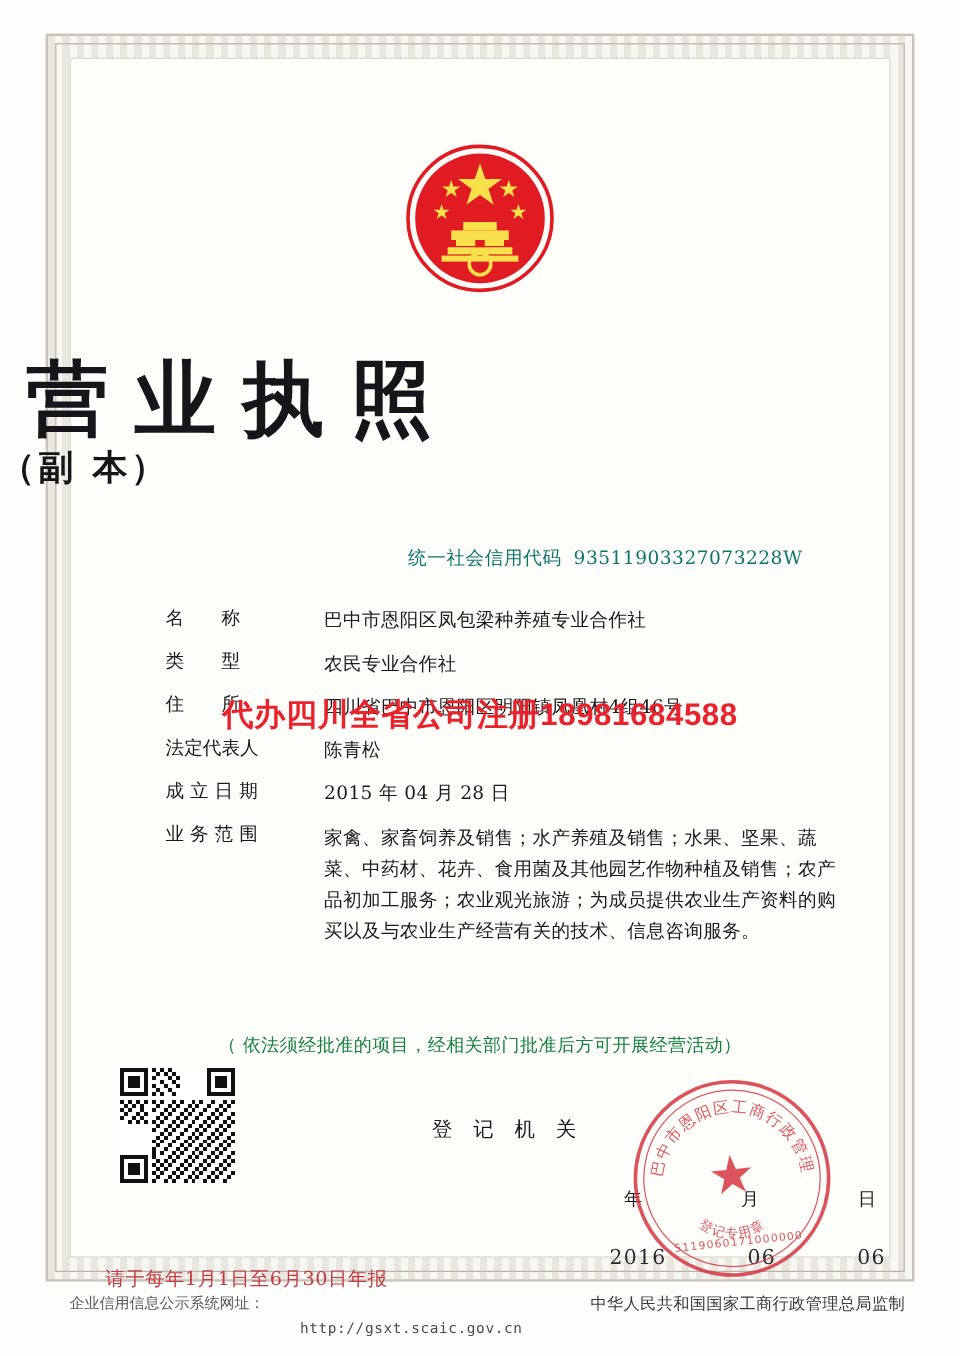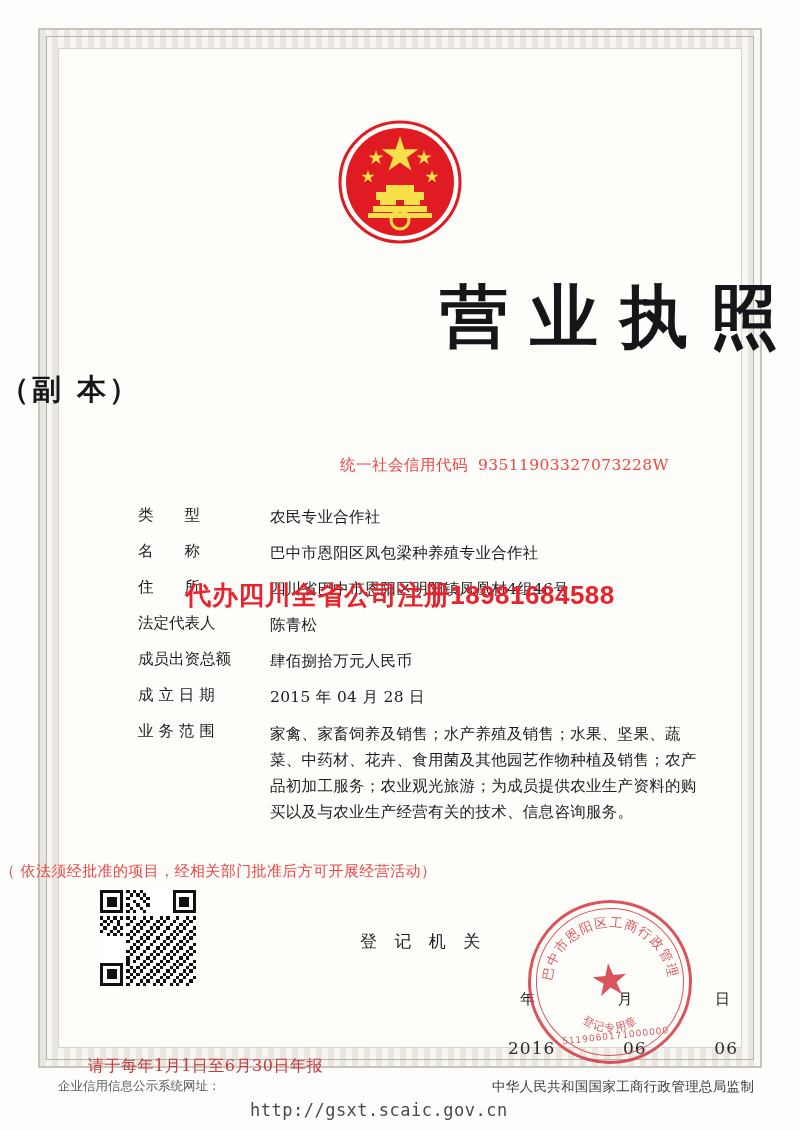--- a/index.html
+++ b/index.html
@@ -58,23 +58,23 @@
   .emblem {
     position: absolute;
     left: 330px; top: 108px;
     width: 140px; height: 140px;
   }
   .emblem svg { display: block; }
 
   
   .title {
     position: absolute;
-    left: 0; top: 272px;
+    left: 0; top: 288px;
     width: 800px;
-    text-align: right;
+    text-align: left;
     font-family: "DejaVu Serif", serif;
     font-size: 68px;
     font-weight: bold;
     letter-spacing: 22px;
     text-indent: 22px;
     color: #16161a;
   }
   .subtitle {
     position: absolute;
     left: 0; top: 370px;
@@ -87,21 +87,21 @@
     letter-spacing: 3px;
   }
 
   
   .credit-line {
     position: absolute;
     left: 340px; top: 455px;
     width: 400px;
     font-family: "DejaVu Serif", serif;
     font-size: 15.5px;
-    color: #ef4444;
+    color: #0f766e;
     letter-spacing: 0.5px;
     white-space: nowrap;
   }
   .credit-line .code {
     margin-left: 10px;
     letter-spacing: 0.4px;
   }
 
   
   .fields {
@@ -131,23 +131,24 @@
   }
   .row .value.wrap {
     line-height: 26px;
   }
 
   
   .note {
     position: absolute;
     left: 0; top: 862px;
     width: 800px;
+    text-align: center;
     font-family: "DejaVu Serif", serif;
     font-size: 15px;
-    color: #ef4444;
+    color: #15803d;
     letter-spacing: 0.4px;
   }
 
   
   .registry {
     position: absolute;
     left: 360px; top: 930px;
     font-family: "DejaVu Serif", serif;
     font-size: 17px;
     letter-spacing: 6px;
@@ -251,21 +252,21 @@
     position: absolute;
     left: 58px; top: 1078px;
     font-family: Liberation Sans, sans-serif;
     font-size: 12.5px;
     color: #5a5a5e;
   }
   .footer-url {
     position: absolute;
     left: 250px; top: 1100px;
     font-family: "DejaVu Sans Mono", monospace;
-    font-size: 17px;
+    font-size: 12px;
     color: #4a4a4e;
     letter-spacing: 0.5px;
   }
   .footer-right {
     position: absolute;
     left: 492px; top: 1078px;
     font-family: Liberation Sans, sans-serif;
     font-size: 13.5px;
     color: #3a3a3e;
     letter-spacing: 0.3px;
@@ -308,38 +309,34 @@
 
   <div class="title">营业执照</div>
   <div class="subtitle">（副 本）</div>
 
   <div class="credit-line">
     <span>统一社会信用代码</span><span class="code">93511903327073228W</span>
   </div>
 
   <div class="fields">
     <div class="row">
+      <div class="label">名　　称</div>
+      <div class="value">巴中市恩阳区凤包梁种养殖专业合作社</div>
+    </div>
+    <div class="row">
       <div class="label">类　　型</div>
       <div class="value">农民专业合作社</div>
-    </div>
-    <div class="row">
-      <div class="label">名　　称</div>
-      <div class="value">巴中市恩阳区凤包梁种养殖专业合作社</div>
     </div>
     <div class="row">
       <div class="label">住　　所</div>
       <div class="value">四川省巴中市恩阳区明阳镇凤凰村4组46号</div>
     </div>
     <div class="row">
       <div class="label">法定代表人</div>
       <div class="value">陈青松</div>
-    </div>
-    <div class="row">
-      <div class="label">成员出资总额</div>
-      <div class="value">肆佰捌拾万元人民币</div>
     </div>
     <div class="row">
       <div class="label">成 立 日 期</div>
       <div class="value">2015 年 04 月 28 日</div>
     </div>
     <div class="row">
       <div class="label">业 务 范 围</div>
       <div class="value wrap">家禽、家畜饲养及销售；水产养殖及销售；水果、坚果、蔬菜、中药材、花卉、食用菌及其他园艺作物种植及销售；农产品初加工服务；农业观光旅游；为成员提供农业生产资料的购买以及与农业生产经营有关的技术、信息咨询服务。</div>
     </div>
   </div>

